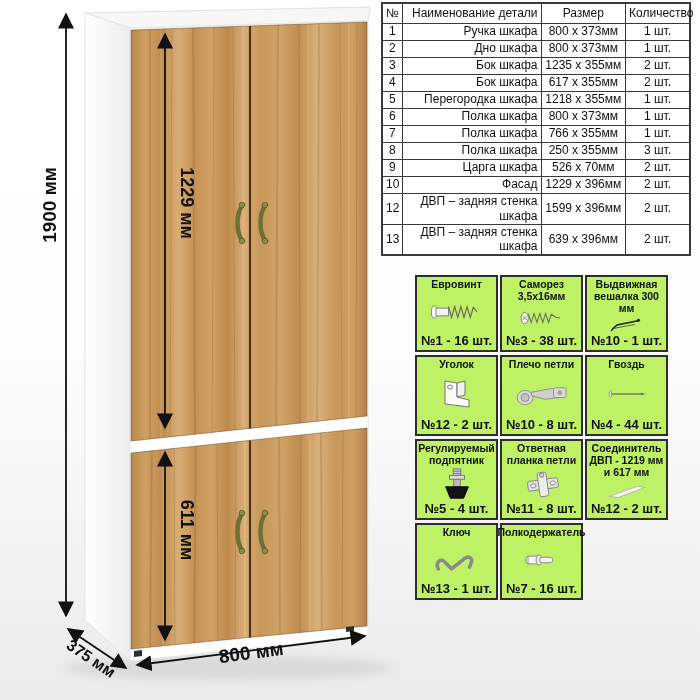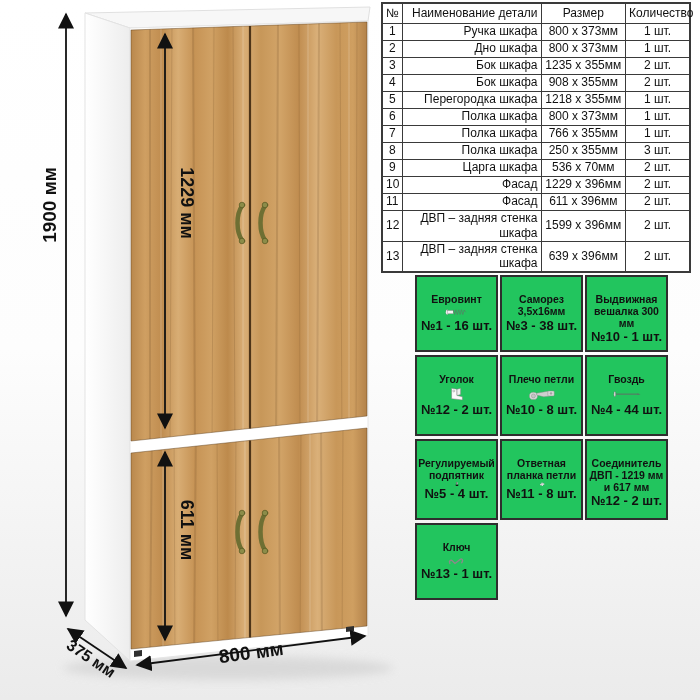--- a/index.html
+++ b/index.html
@@ -28,23 +28,23 @@
   .parts-table .num,.parts-table .size,.parts-table .qty{text-align:center}
   .parts-table .name{text-align:right}
   
   .hw-grid{
     position:absolute;left:415px;top:275px;
     display:grid;grid-template-columns:83px 83px 83px;
     grid-template-rows:77px 81px 81px 77px 83px;
     gap:3px 2px;
   }
   .hw-cell{
-    border:2px solid #2e2e2e;background:#22c55e;box-sizing:border-box;
+    border:2px solid #2e2e2e;background:#bef264;box-sizing:border-box;
     display:flex;flex-direction:column;align-items:center;
-    justify-content:space-between;padding:17px 1px;
+    justify-content:space-between;padding:2px 1px;
   }
   .hw-title{font-weight:bold;font-size:10.5px;text-align:center;line-height:1.12}
   .hw-count{font-weight:bold;font-size:13px;white-space:nowrap}
   .hw-icon{flex:1;display:flex;align-items:center;justify-content:center;min-height:0}
   .hw-icon svg{max-height:100%;}
   
   .wardrobe{position:absolute;left:0;top:0}
   .dim-label{font-weight:bold;fill:#111;font-family:"Liberation Sans",sans-serif}
 </style>
 </head>
@@ -209,21 +209,21 @@
       </tr>
     <tr>
         <td class="num">3</td>
         <td class="name">Бок шкафа</td>
         <td class="size">1235 х 355мм</td>
         <td class="qty">2 шт.</td>
       </tr>
     <tr>
         <td class="num">4</td>
         <td class="name">Бок шкафа</td>
-        <td class="size">908 х 355мм</td>
+        <td class="size">617 х 355мм</td>
         <td class="qty">2 шт.</td>
       </tr>
     <tr>
         <td class="num">5</td>
         <td class="name">Перегородка шкафа</td>
         <td class="size">1218 х 355мм</td>
         <td class="qty">1 шт.</td>
       </tr>
     <tr>
         <td class="num">6</td>
@@ -239,33 +239,27 @@
       </tr>
     <tr>
         <td class="num">8</td>
         <td class="name">Полка шкафа</td>
         <td class="size">250 х 355мм</td>
         <td class="qty">3 шт.</td>
       </tr>
     <tr>
         <td class="num">9</td>
         <td class="name">Царга шкафа</td>
-        <td class="size">536 х 70мм</td>
+        <td class="size">526 х 70мм</td>
         <td class="qty">2 шт.</td>
       </tr>
     <tr>
         <td class="num">10</td>
         <td class="name">Фасад</td>
         <td class="size">1229 х 396мм</td>
-        <td class="qty">2 шт.</td>
-      </tr>
-    <tr>
-        <td class="num">11</td>
-        <td class="name">Фасад</td>
-        <td class="size">611 х 396мм</td>
         <td class="qty">2 шт.</td>
       </tr>
     <tr class="tall">
         <td class="num">12</td>
         <td class="name">ДВП – задняя стенка шкафа</td>
         <td class="size">1599 х 396мм</td>
         <td class="qty">2 шт.</td>
       </tr>
     <tr class="tall">
         <td class="num">13</td>
@@ -401,15 +395,27 @@
   <div class="hw-cell">
     <div class="hw-title">Ключ</div>
     <div class="hw-icon">
       <svg width="70" height="32" viewBox="0 0 70 36">
         <path d="M14,28 c-4,-8 3,-12 7,-8 l8,8 15,-12 c4,-3 9,0 7,5 l-2,5" fill="none" stroke="#8a8a8a" stroke-width="4" stroke-linecap="round" stroke-linejoin="round"></path>
       </svg>
     </div>
     <div class="hw-count">№13 - 1 шт.</div>
   </div>
 
+  <div class="hw-cell">
+    <div class="hw-title">Полкодержатель</div>
+    <div class="hw-icon">
+      <svg width="70" height="28" viewBox="0 0 70 36">
+        <ellipse cx="17" cy="18" rx="3" ry="5" fill="#eee" stroke="#777"></ellipse>
+        <rect x="17" y="13" width="12" height="10" fill="#f3f3f3" stroke="#777"></rect>
+        <ellipse cx="31" cy="18" rx="3.5" ry="6.5" fill="#e7e7e7" stroke="#777"></ellipse>
+        <rect x="32" y="14.5" width="17" height="7" rx="3.5" fill="#f3f3f3" stroke="#777"></rect>
+      </svg>
+    </div>
+    <div class="hw-count">№7 - 16 шт.</div>
+  </div>
 
 
 </div>
 
 </body></html>

